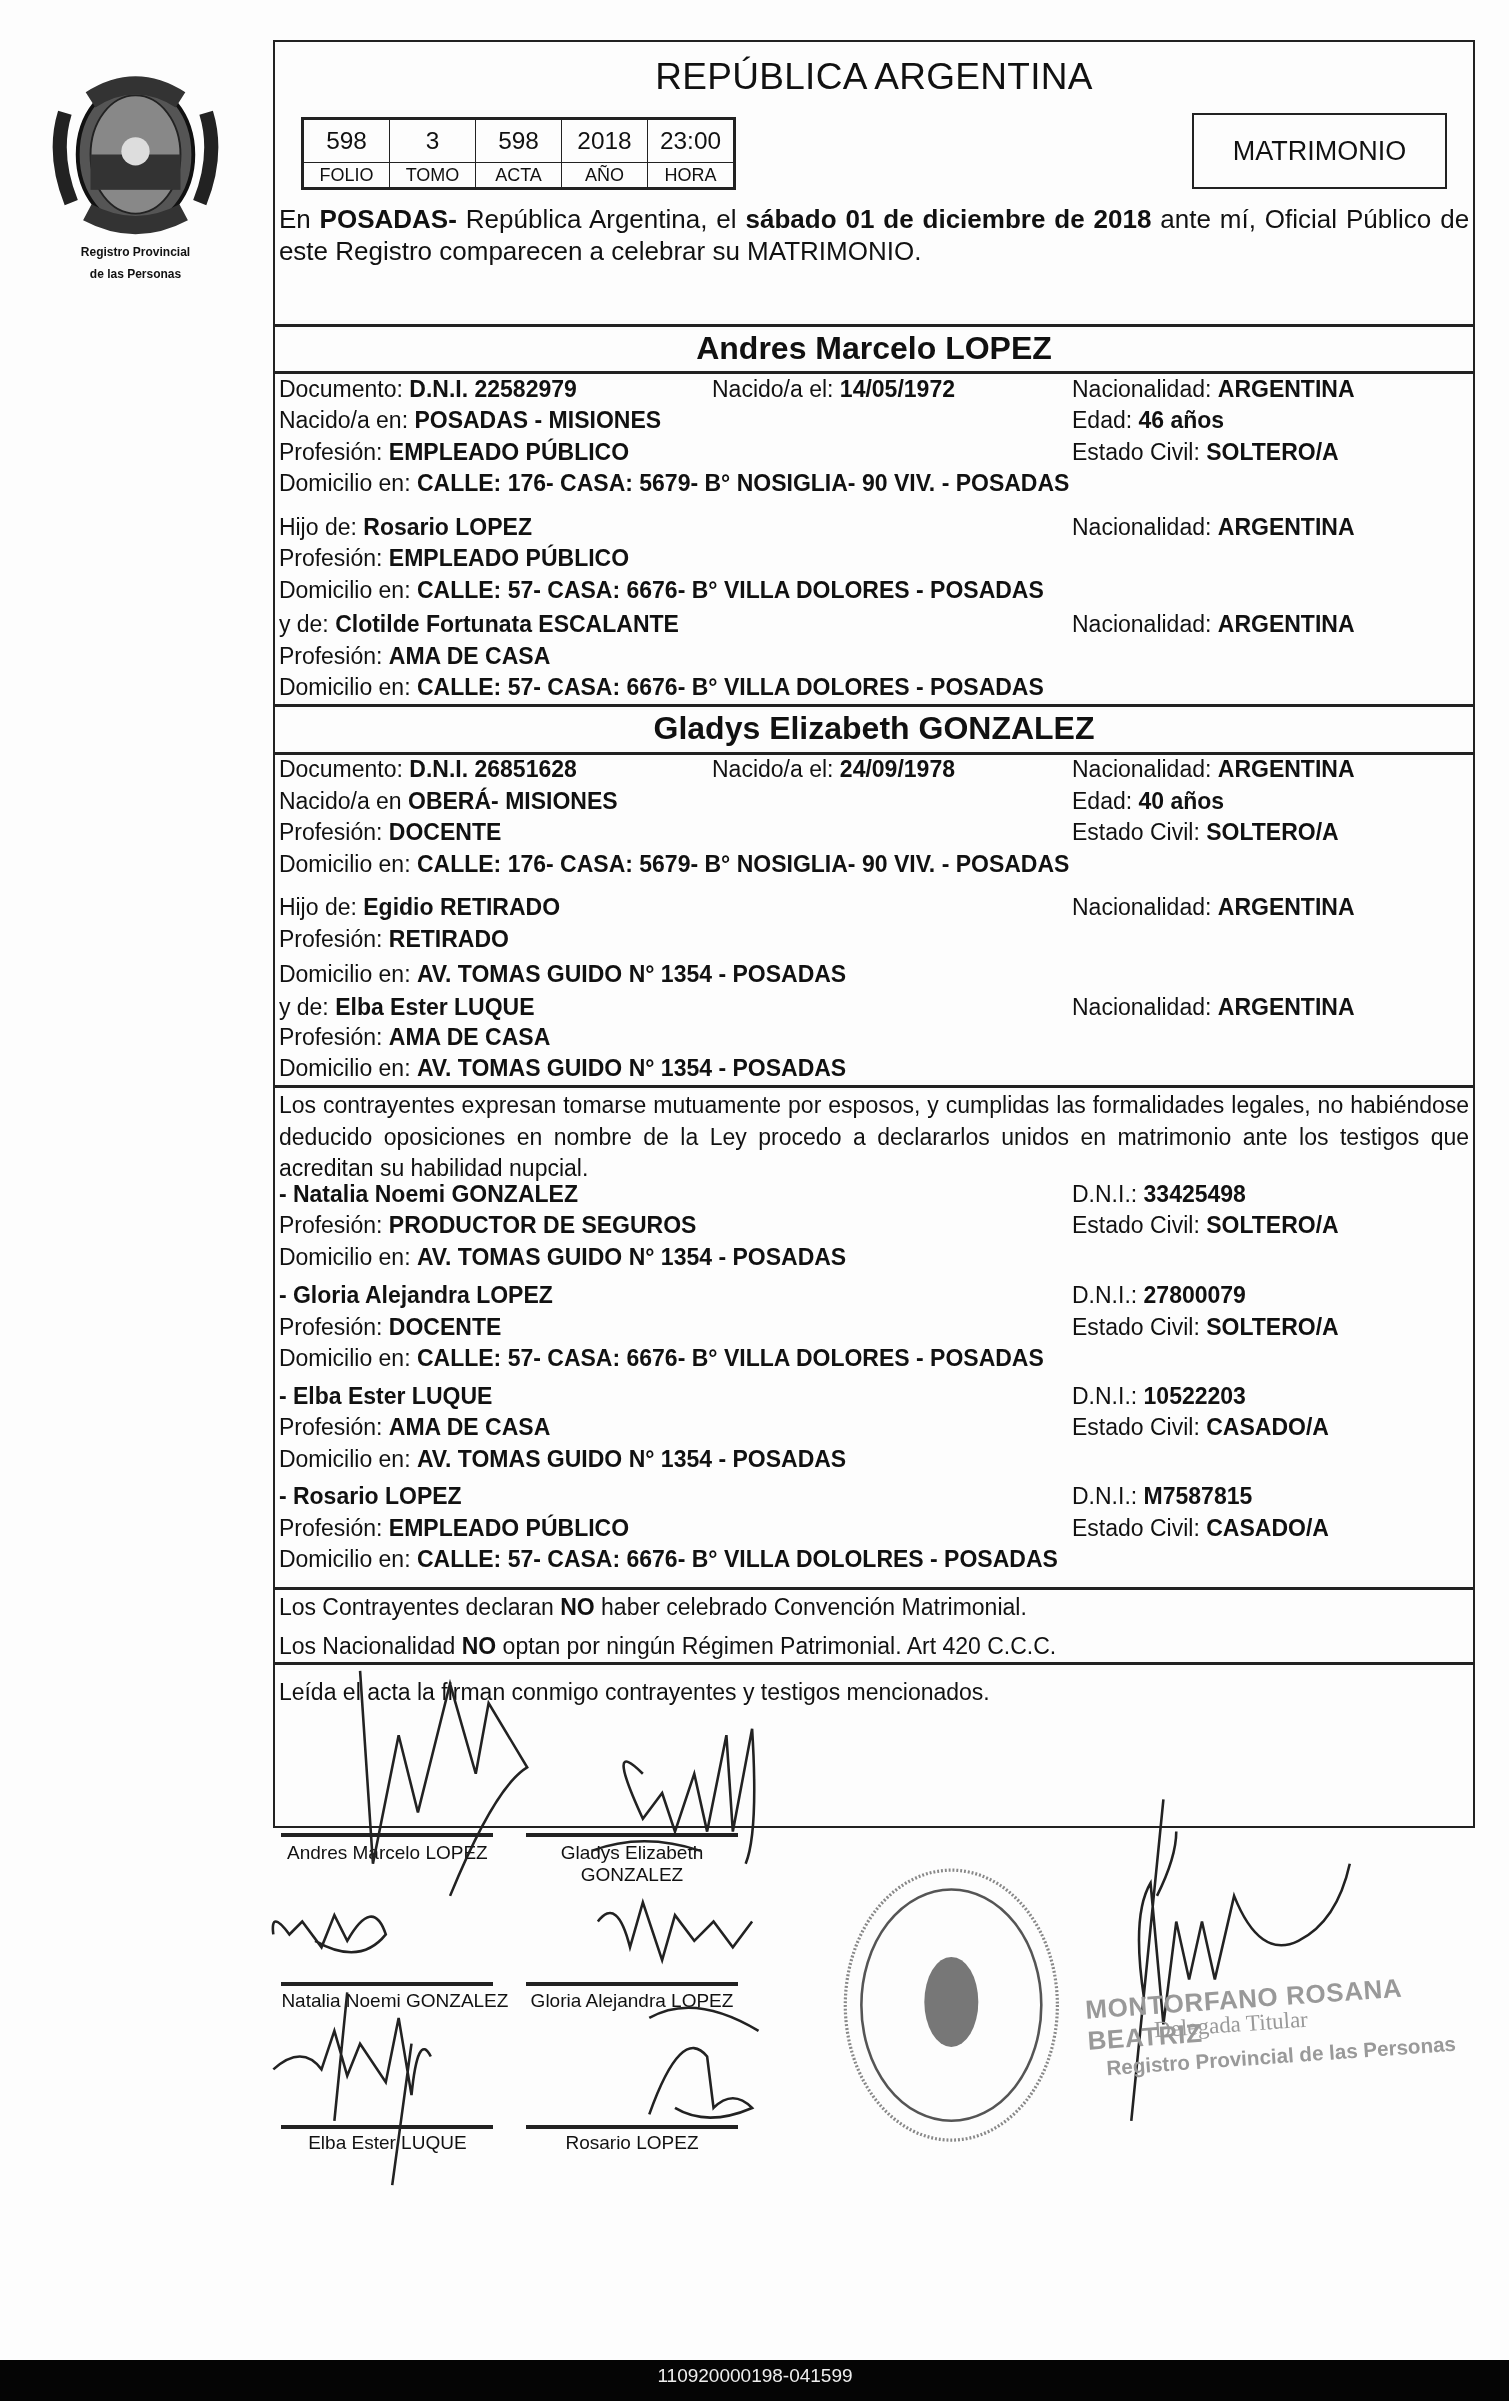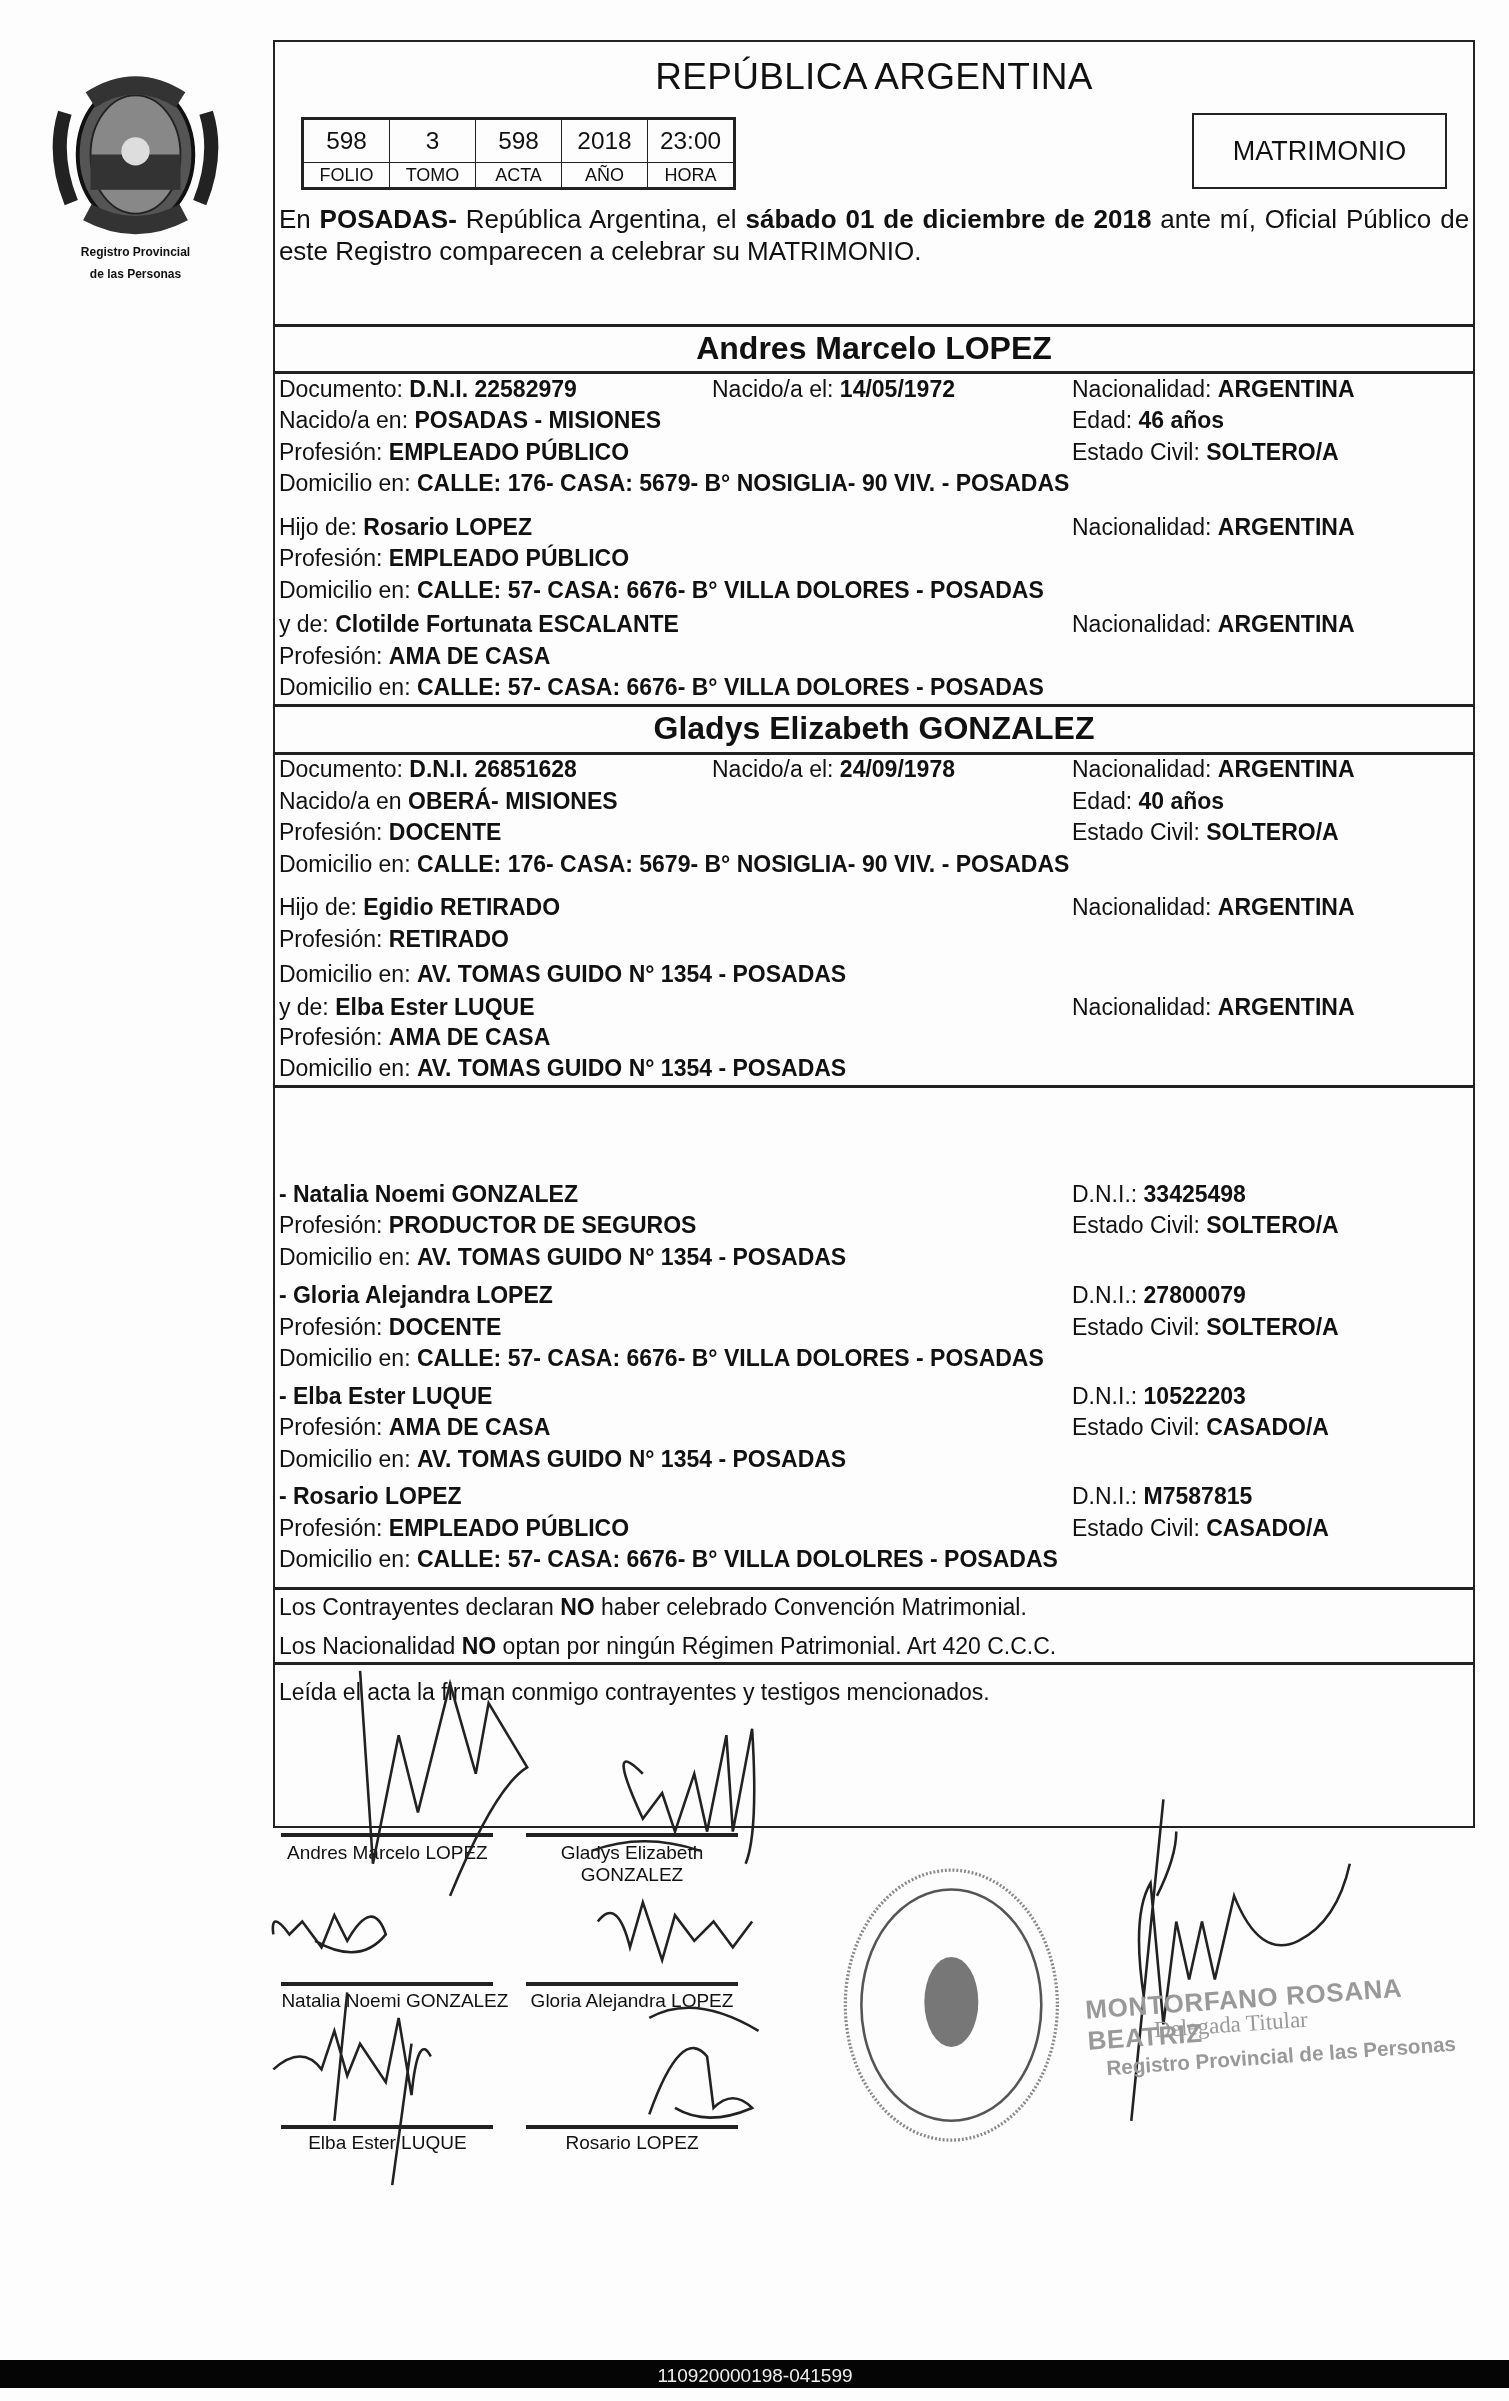--- a/index.html
+++ b/index.html
@@ -24,21 +24,21 @@
   .c2{left:437px;}
   .c3{left:797px;}
   .para{position:absolute;left:3.9px;right:3.9px;font-size:23px;line-height:31.5px;text-align:justify;}
   .sigline{position:absolute;height:3.9px;background:#222;}
   .siglabel{position:absolute;font-size:19px;text-align:center;white-space:nowrap;}
   .sigs{position:absolute;left:0;top:0;width:100%;height:100%;pointer-events:none;}
   .stamp-name{position:absolute;left:1086px;top:1980px;font-family:"Liberation Sans",sans-serif;color:#999;
               font-weight:bold;font-size:26px;transform:rotate(-4deg);letter-spacing:0.6px;}
   .stamp-role{position:absolute;left:1154px;top:2012px;color:#999;font-family:"Liberation Serif",serif;font-size:23px;transform:rotate(-4deg);}
   .stamp-org{position:absolute;left:1106px;top:2044px;color:#999;font-weight:bold;font-size:20.6px;transform:rotate(-4deg);}
-  .footer{position:absolute;left:0;top:2360px;width:1510px;height:28px;background:#050505;color:#eee;
+  .footer{position:absolute;left:0;top:2360px;width:1510px;height:41px;background:#050505;color:#eee;
           text-align:center;font-size:19px;line-height:32px;font-family:"Liberation Sans",sans-serif;}
 </style>
 </head>
 <body>
 
 <div class="logo">
   <svg width="167" height="161" viewBox="0 0 260 250">
     <ellipse cx="130" cy="125" rx="90" ry="112" fill="#555" stroke="#111" stroke-width="6"></ellipse>
     <ellipse cx="130" cy="125" rx="70" ry="92" fill="#888" stroke="#222" stroke-width="3"></ellipse>
     <rect x="60" y="125" width="140" height="55" fill="#333"></rect>
@@ -118,20 +118,21 @@
   <div class="row" style="top:851px"><span>Hijo de:</span> <b>Egidio RETIRADO</b></div>
   <div class="row c3" style="top:851px"><span>Nacionalidad:</span> <b>ARGENTINA</b></div>
   <div class="row" style="top:883px"><span>Profesión:</span> <b>RETIRADO</b></div>
   <div class="row" style="top:918px"><span>Domicilio en:</span> <b>AV. TOMAS GUIDO N° 1354 - POSADAS</b></div>
   <div class="row" style="top:951px"><span>y de:</span> <b>Elba Ester LUQUE</b></div>
   <div class="row c3" style="top:951px"><span>Nacionalidad:</span> <b>ARGENTINA</b></div>
   <div class="row" style="top:981px"><span>Profesión:</span> <b>AMA DE CASA</b></div>
   <div class="row" style="top:1012px"><span>Domicilio en:</span> <b>AV. TOMAS GUIDO N° 1354 - POSADAS</b></div>
 
   <div class="hr" style="top:1043px"></div>
+  <div class="para" style="top:1048px">Los contrayentes expresan tomarse mutuamente por esposos, y cumplidas las formalidades legales, no habiéndose deducido oposiciones en nombre de la Ley procedo a declararlos unidos en matrimonio ante los testigos que acreditan su habilidad nupcial.</div>
 
   <div class="hr" style="top:1545px"></div>
   <div class="row" style="top:1551px"><span>Los Contrayentes declaran </span><b>NO</b><span> haber celebrado Convención Matrimonial.</span></div>
   <div class="row" style="top:1590px"><span>Los Nacionalidad </span><b>NO</b><span> optan por ningún Régimen Patrimonial. Art 420 C.C.C.</span></div>
   <div class="hr" style="top:1620px"></div>
   <div class="row" style="top:1636px">Leída el acta la firman conmigo contrayentes y testigos mencionados.</div>
 
   <div class="sigline" style="left:6.4px;top:1791px;width:212px"></div>
   <div class="siglabel" style="left:6.4px;top:1800px;width:212px">Andres Marcelo LOPEZ</div>
   <div class="sigline" style="left:251px;top:1791px;width:212px"></div>

